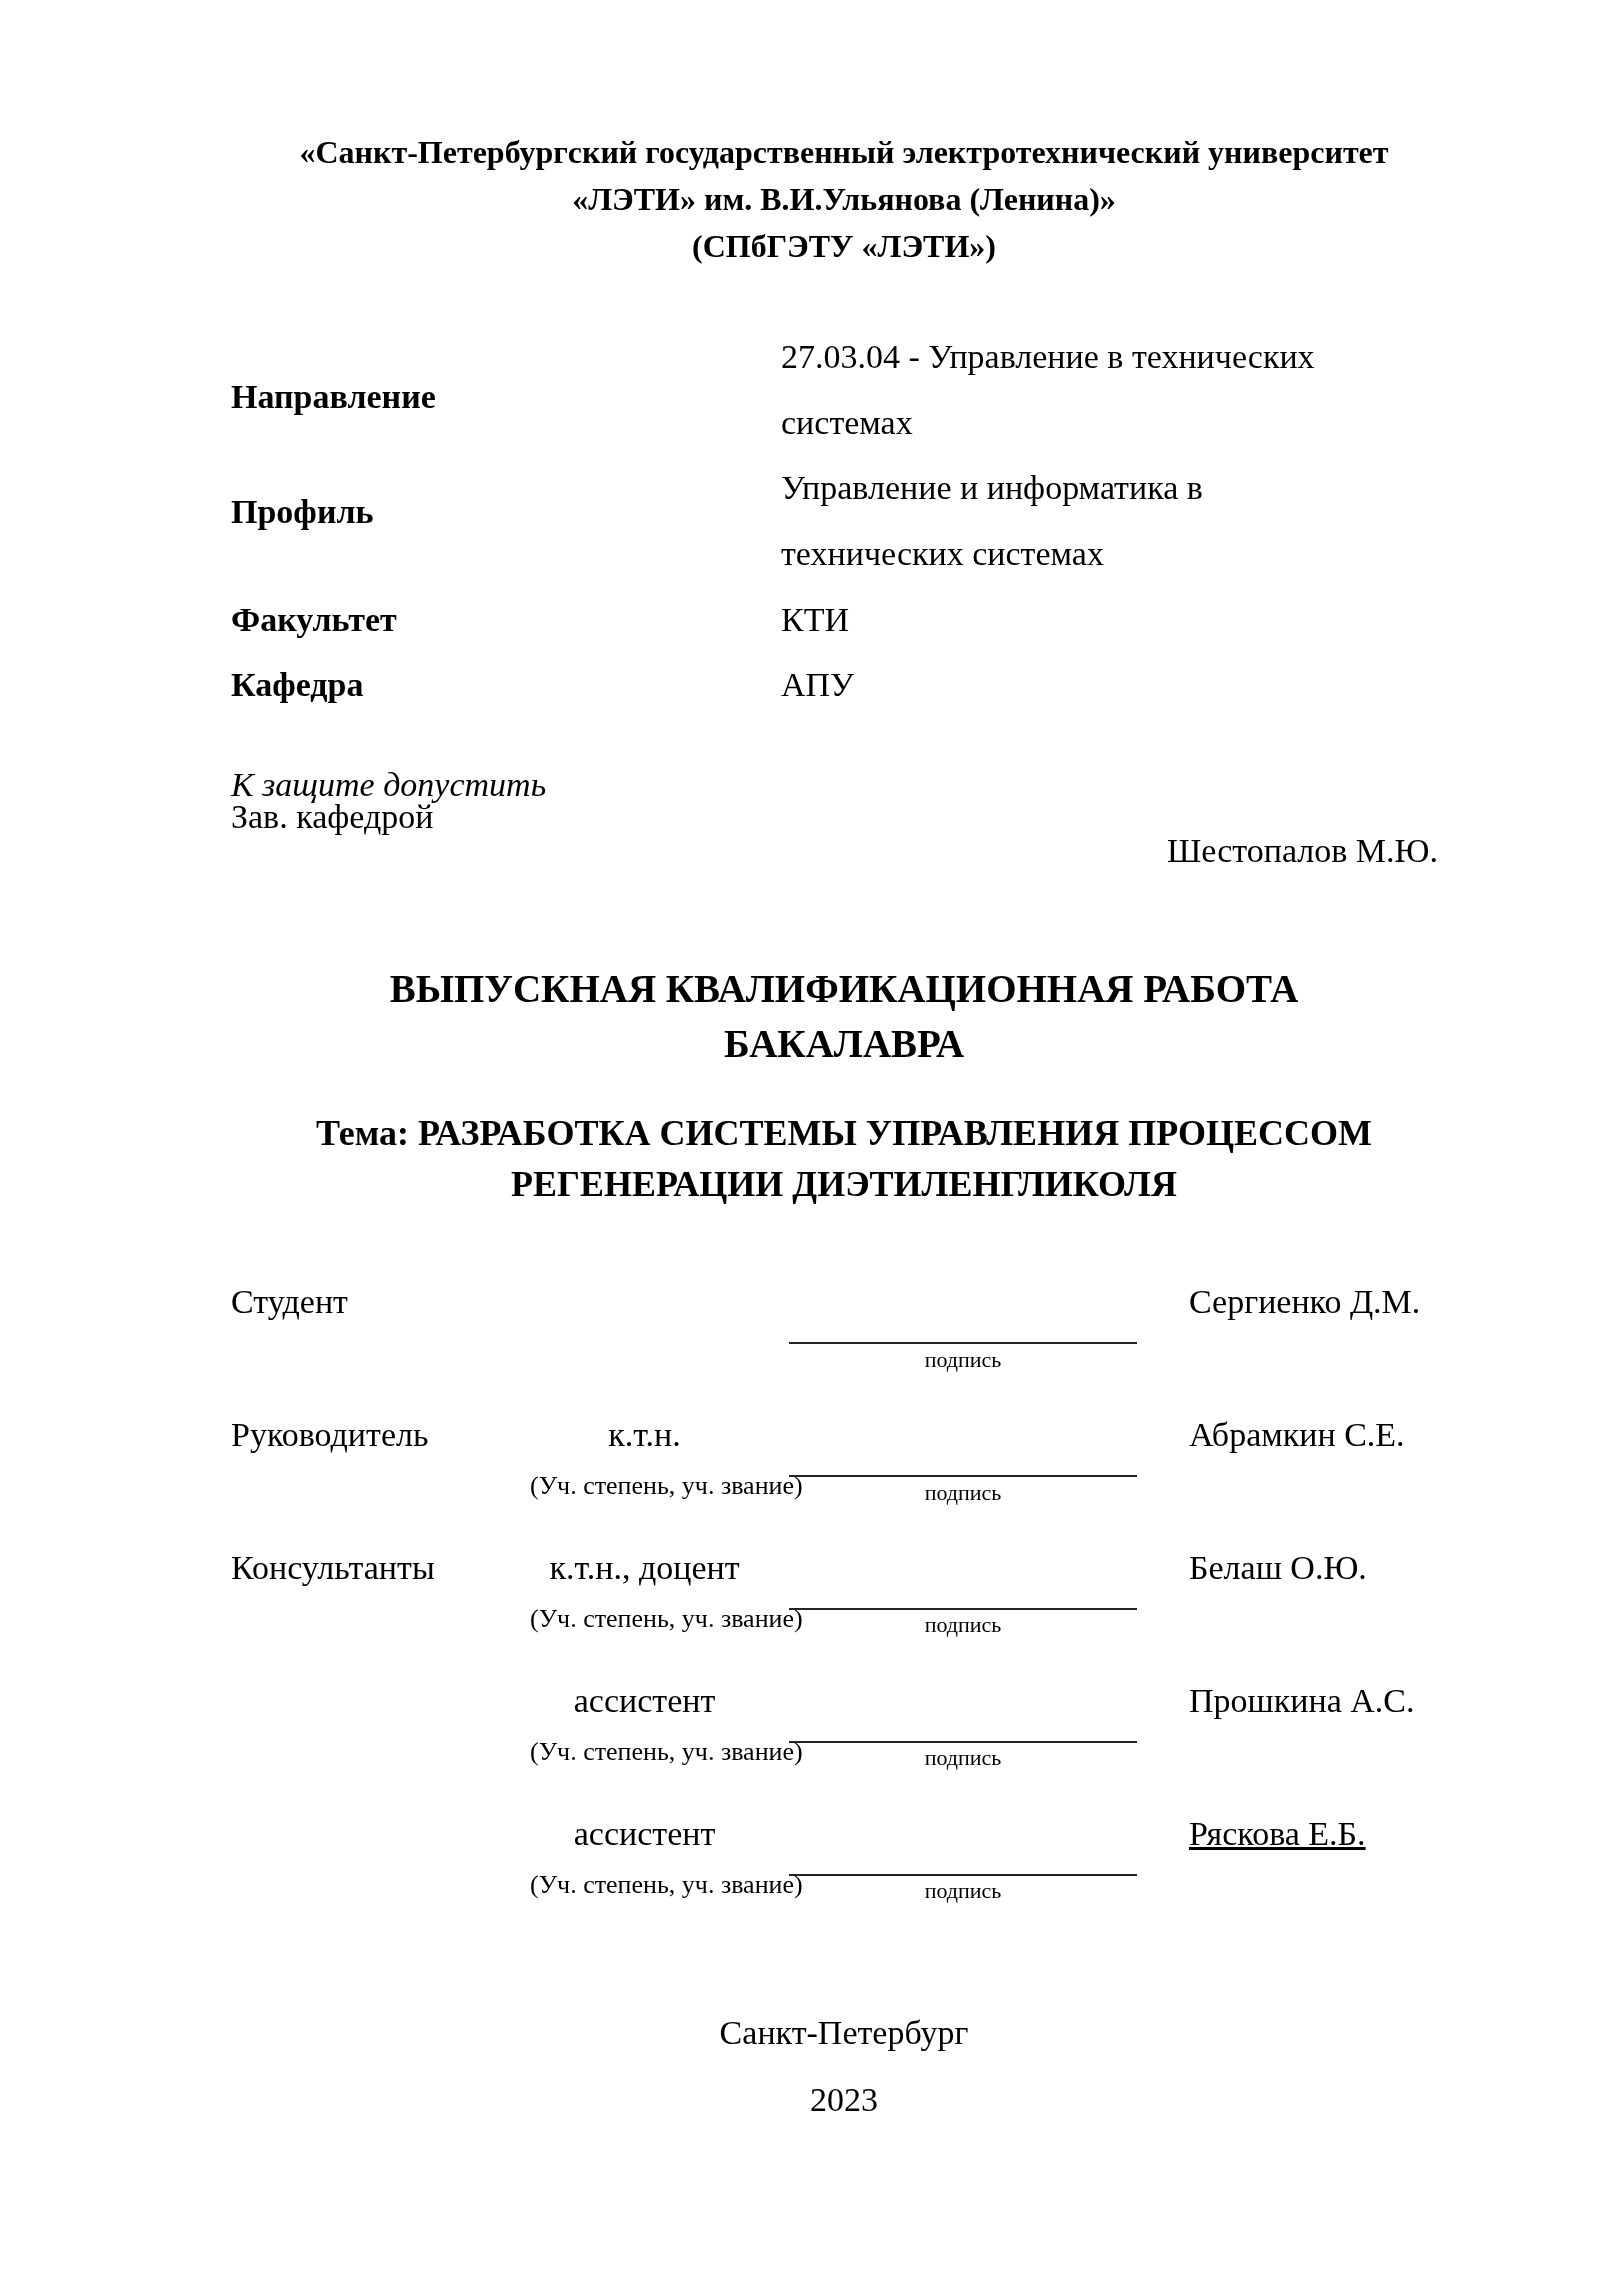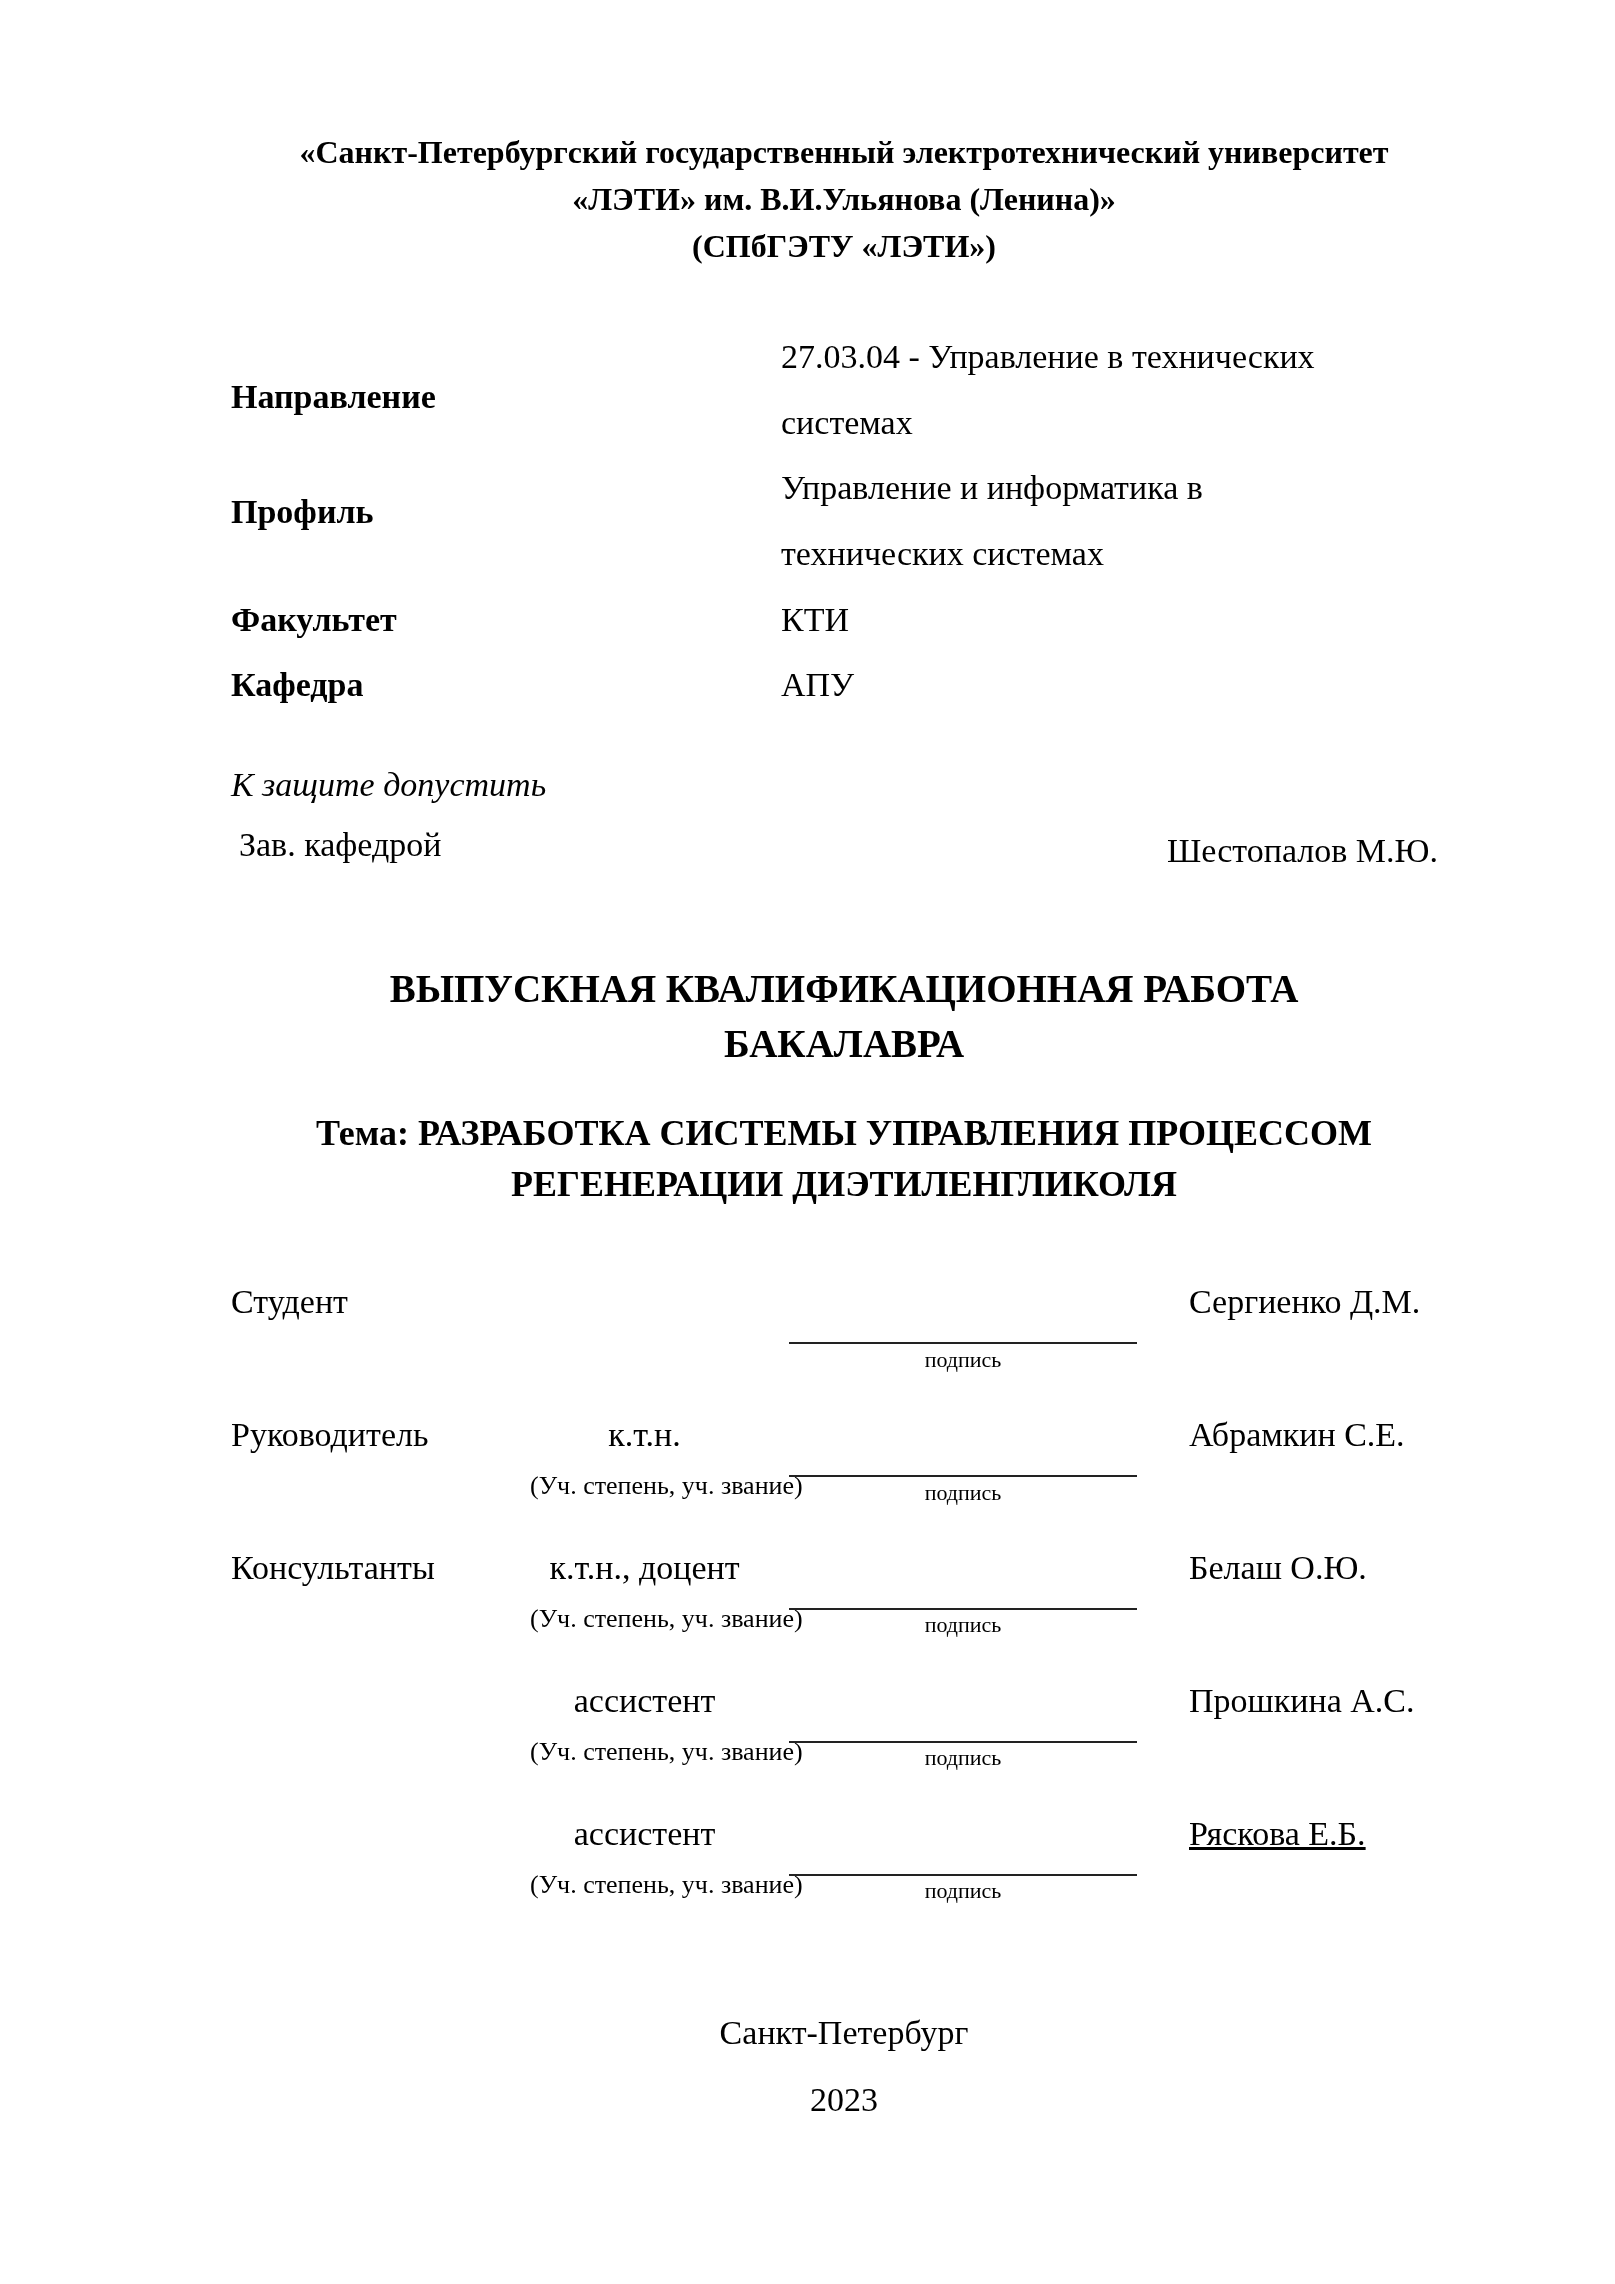--- a/index.html
+++ b/index.html
@@ -33,21 +33,21 @@
 <div class="abs val" style="left:781px; top:467px;">Управление и информатика в</div>
 <div class="abs val" style="left:781px; top:533px;">технических системах</div>
 
 <div class="abs lbl" style="left:231px; top:599px;">Факультет</div>
 <div class="abs val" style="left:781px; top:599px;">КТИ</div>
 
 <div class="abs lbl" style="left:231px; top:664px;">Кафедра</div>
 <div class="abs val" style="left:781px; top:664px;">АПУ</div>
 
 <div class="abs reg" style="left:231px; top:764px; font-style:italic;">К защите допустить</div>
-<div class="abs reg" style="left:231px; top:824px;margin-left:8px;">Зав. кафедрой</div>
+<div class="abs reg" style="left:231px; top:796px;">Зав. кафедрой</div>
 <div class="abs reg" style="right:178px; top:830px; text-align:right;">Шестопалов М.Ю.</div>
 
 <div class="abs title" style="top:965px;">ВЫПУСКНАЯ КВАЛИФИКАЦИОННАЯ РАБОТА</div>
 <div class="abs title" style="top:1020px;">БАКАЛАВРА</div>
 
 <div class="abs theme" style="top:1111px;">Тема: РАЗРАБОТКА СИСТЕМЫ УПРАВЛЕНИЯ ПРОЦЕССОМ</div>
 <div class="abs theme" style="top:1162px;">РЕГЕНЕРАЦИИ ДИЭТИЛЕНГЛИКОЛЯ</div>
 
 <div>
   <div class="abs reg" style="left:231px; top:1281px;">Студент</div>

